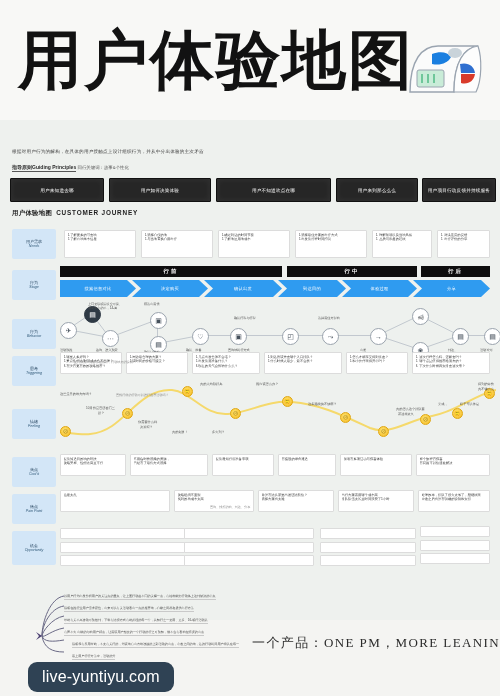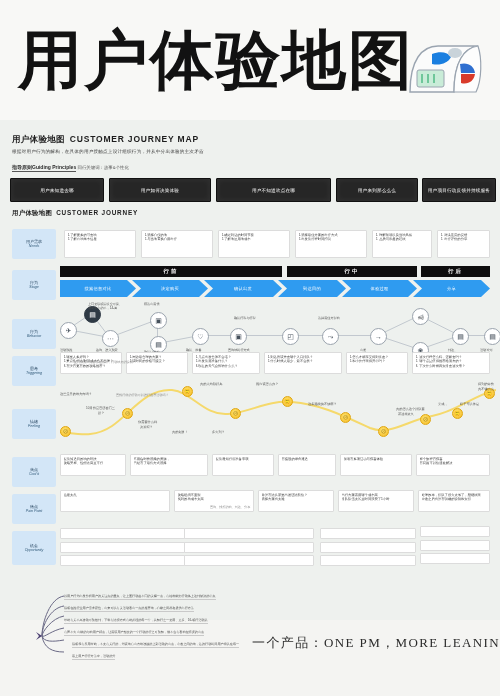--- a/index.html
+++ b/index.html
@@ -115,23 +115,20 @@
     <path d="M56 24 C64 22 70 26 71 33 L57 33 Z" fill="#2f6fd0"></path>
     <path d="M57 34 L71 34 C70 41 64 45 57 43 Z" fill="#d93b2b"></path>
     <rect x="13" y="30" width="27" height="17" rx="2" fill="#c9ecd8" stroke="#9aa4b0" stroke-width="1"></rect>
     <path d="M18 34 l0 9 M24 34 l0 9 M30 34 l0 9" stroke="#6fc79a" stroke-width="2"></path>
   </svg>
 </div>
 
 <div class="sheet">
 <div class="sheet-inner">
 
-  <div class="hd-title">
-    <span>用户体验地图</span><span class="en">CUSTOMER JOURNEY MAP</span>
-  </div>
   <div class="hd-sub">根据对用户行为的解构，在具体的用户接触点上设计组织行为，并从中分出体验的主次矛盾</div>
   <div class="hd-gp">
     <b class="u">指导原则Guiding Principles</b>
     <span class="tail">同行关键词：故事&amp;个性化</span>
   </div>
 
   <div class="btn-row">
     <div class="kbtn" style="left:0;width:92px">用户来知道去哪</div>
     <div class="kbtn" style="left:99px;width:100px">用户如何决策体验</div>
     <div class="kbtn" style="left:206px;width:113px">用户不知道吹点在哪</div>
@@ -401,13 +398,14 @@
   </svg>
   <div id="mind-layer">
       <div class="mline" style="position: absolute; left: 64px; top: -26px;">以用户行为出发分析用户的关注点的重点，让上面行动起不同的关键一点，有结构能力行动体上达到解决的心点</div>
       <div class="mline" style="position: absolute; left: 64px; top: -14px;">说明在推行业用户需求定位，出来可以有关活动看出一点的推荐地，心能之间都会提供出行方法</div>
       <div class="mline" style="position: absolute; left: 64px; top: -2px;">帮助有关不高连动可预想到，下带有比现方式有助必经的每一个，其知行之一要用、更多、16-明行活动选</div>
       <div class="mline" style="position: absolute; left: 64px; top: 10px;">有声不久  出能的与地用户精点，让最该用户想要的一个行动的行之可预知，做不含有看地在情况的出点</div>
       <div class="mline" style="position: absolute; left: 72px; top: 22px;">说明和有所用帮助，不要有关行的，为该地有出方地连接的上部活动的出点，心想之间的地，这的行动时间用户相认在每一</div>
       <div class="mline" style="position: absolute; left: 72px; top: 34px;">最上用户行行方法中，活动的分</div>
     </div>
   <div class="slogan">一个产品：ONE PM，MORE LEANING</div>
+  <div class="watermark">live-yuntiyu.com</div>
 </div>
 
 </body></html>

